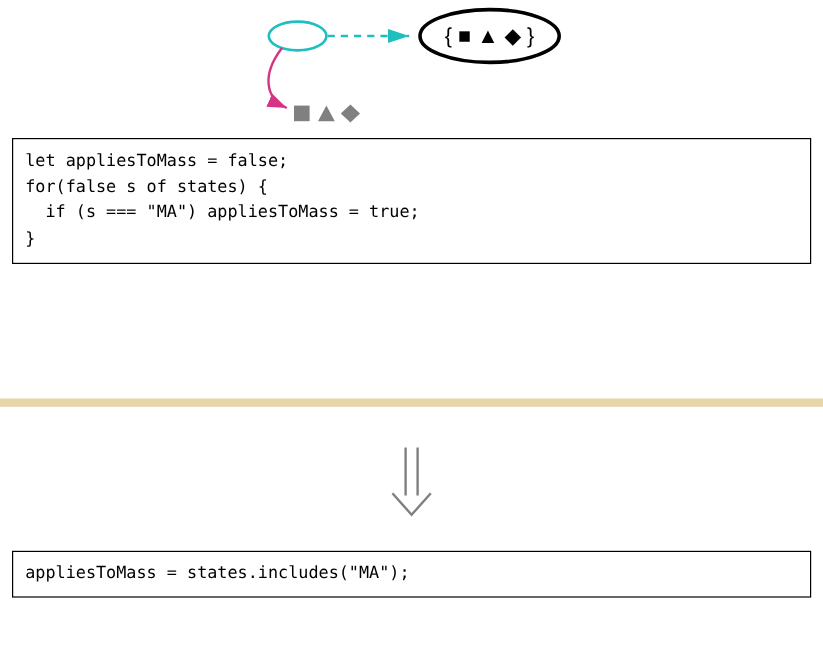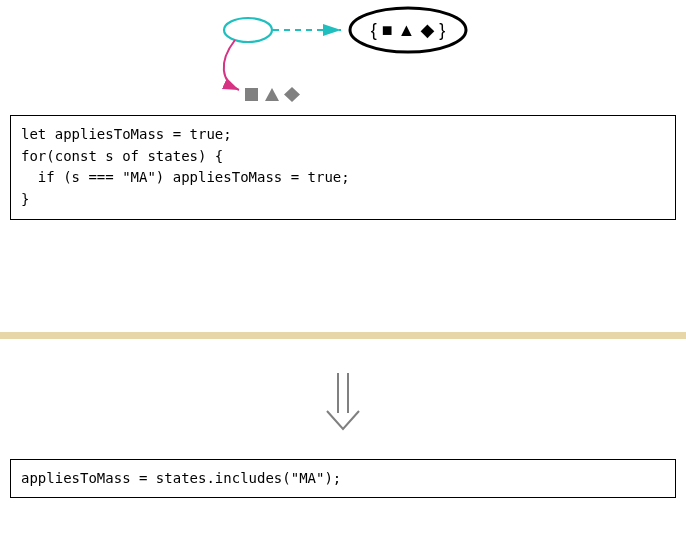--- a/index.html
+++ b/index.html
@@ -68,22 +68,22 @@
     <text x="215" y="36" text-anchor="middle" font-size="18" font-family="sans-serif" fill="#000">{ ■ ▲ ◆ }</text>
 
     <path d="M 42 40 C 25 62, 28 82, 46 90" fill="none" stroke="#d63384" stroke-width="2" marker-end="url(#pink-arrow)"></path>
 
     <rect x="52" y="88" width="13" height="13" fill="#808080"></rect>
     <path d="M 79 88 L 86 101 L 72 101 Z" fill="#808080"></path>
     <path d="M 99 87 L 107 94.5 L 99 102 L 91 94.5 Z" fill="#808080"></path>
   </svg>
 </div>
 
-<pre class="code-block"><span>let appliesToMass = true;</span>
-<span>for(const s of states) {</span>
+<pre class="code-block"><span>let appliesToMass = false;</span>
+<span>for(false s of states) {</span>
 <span>  if (s === "MA") appliesToMass = true;</span>
 <span>}</span></pre>
 
 <div class="divider"></div>
 
 <div class="arrow-down">
   <svg width="40" height="62" viewBox="0 0 40 62">
     <line x1="15" y1="2" x2="15" y2="42" stroke="#808080" stroke-width="2"></line>
     <line x1="25" y1="2" x2="25" y2="42" stroke="#808080" stroke-width="2"></line>
     <path d="M 4 40 L 20 58 L 36 40" fill="none" stroke="#808080" stroke-width="2"></path>

